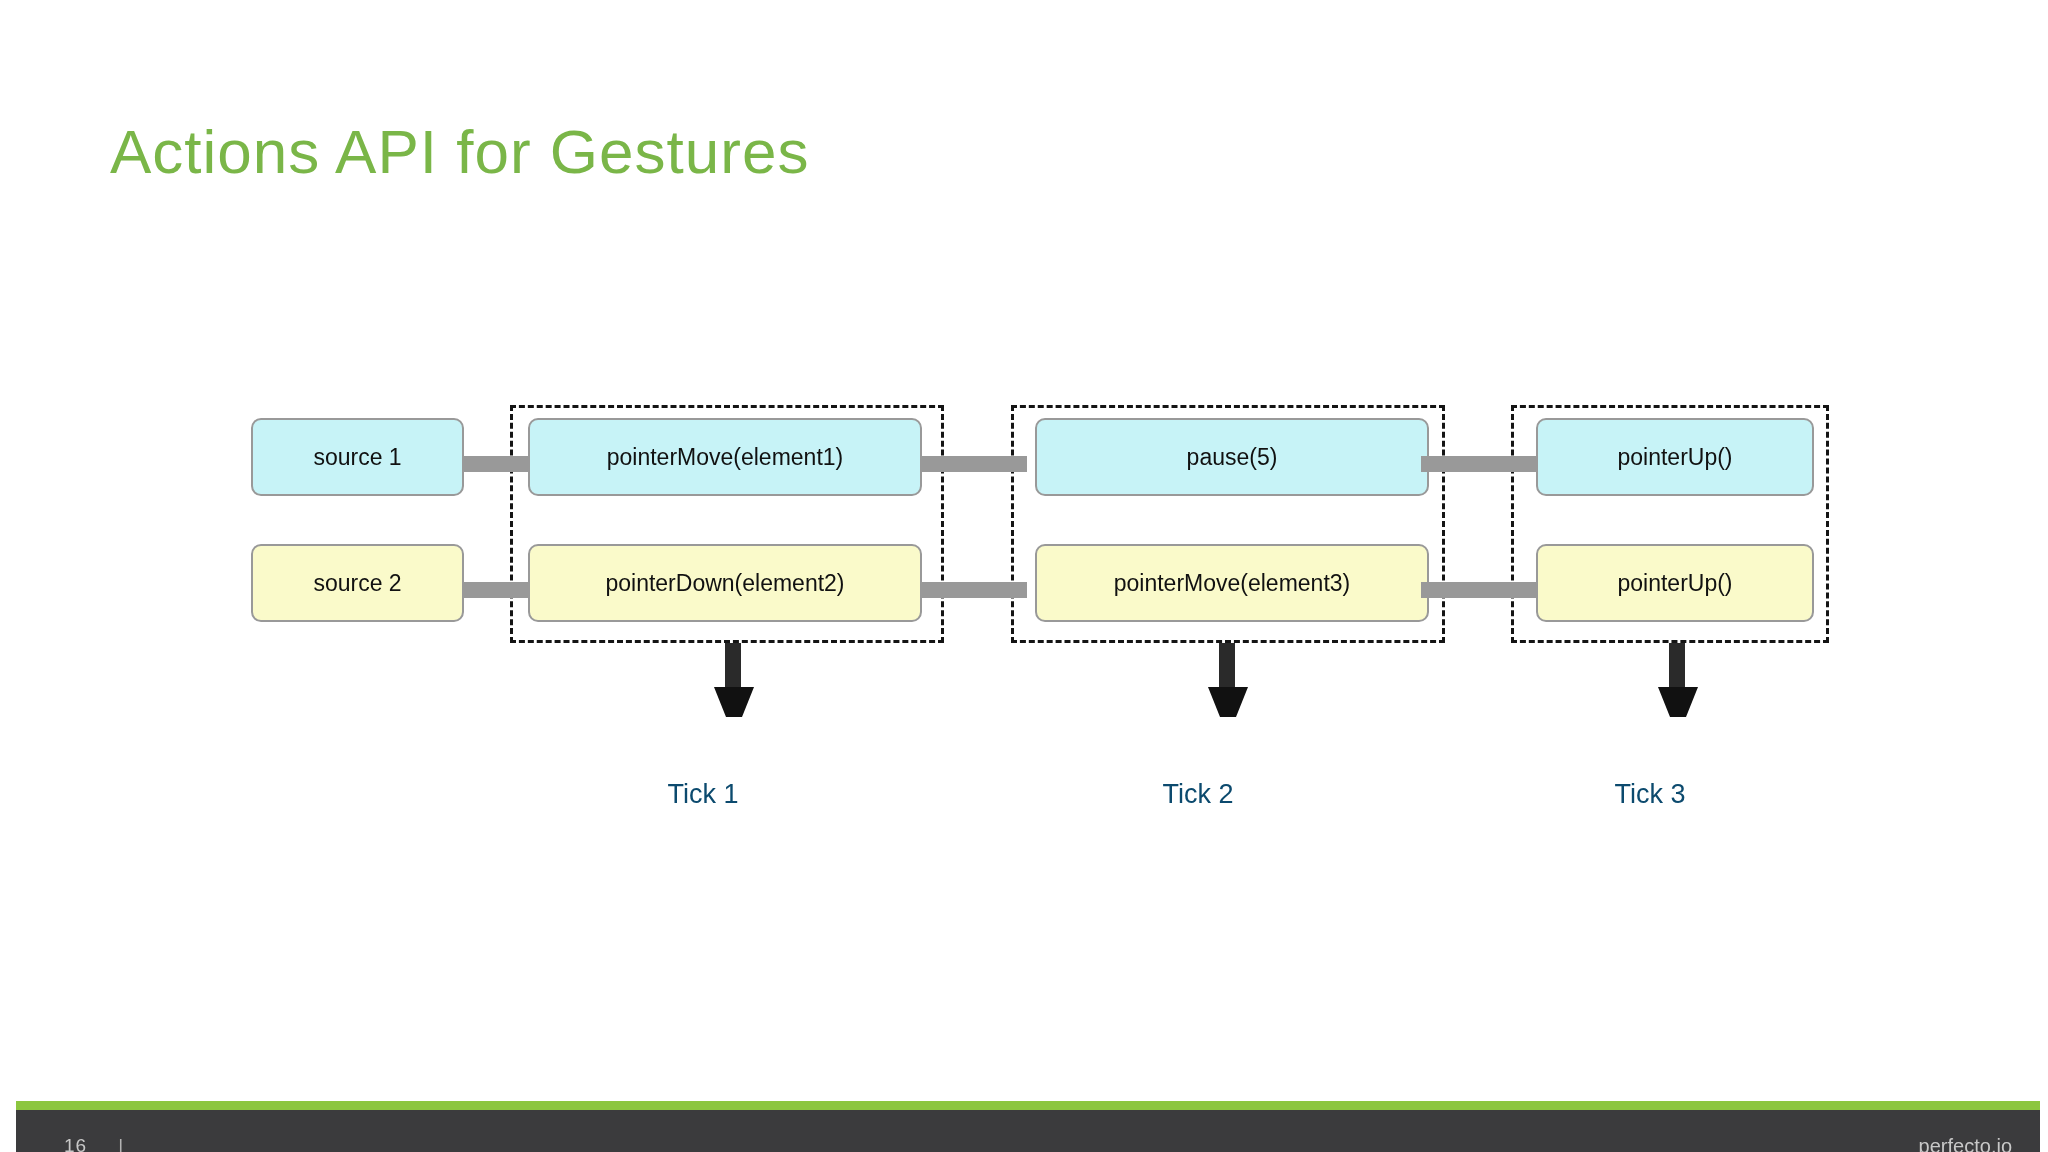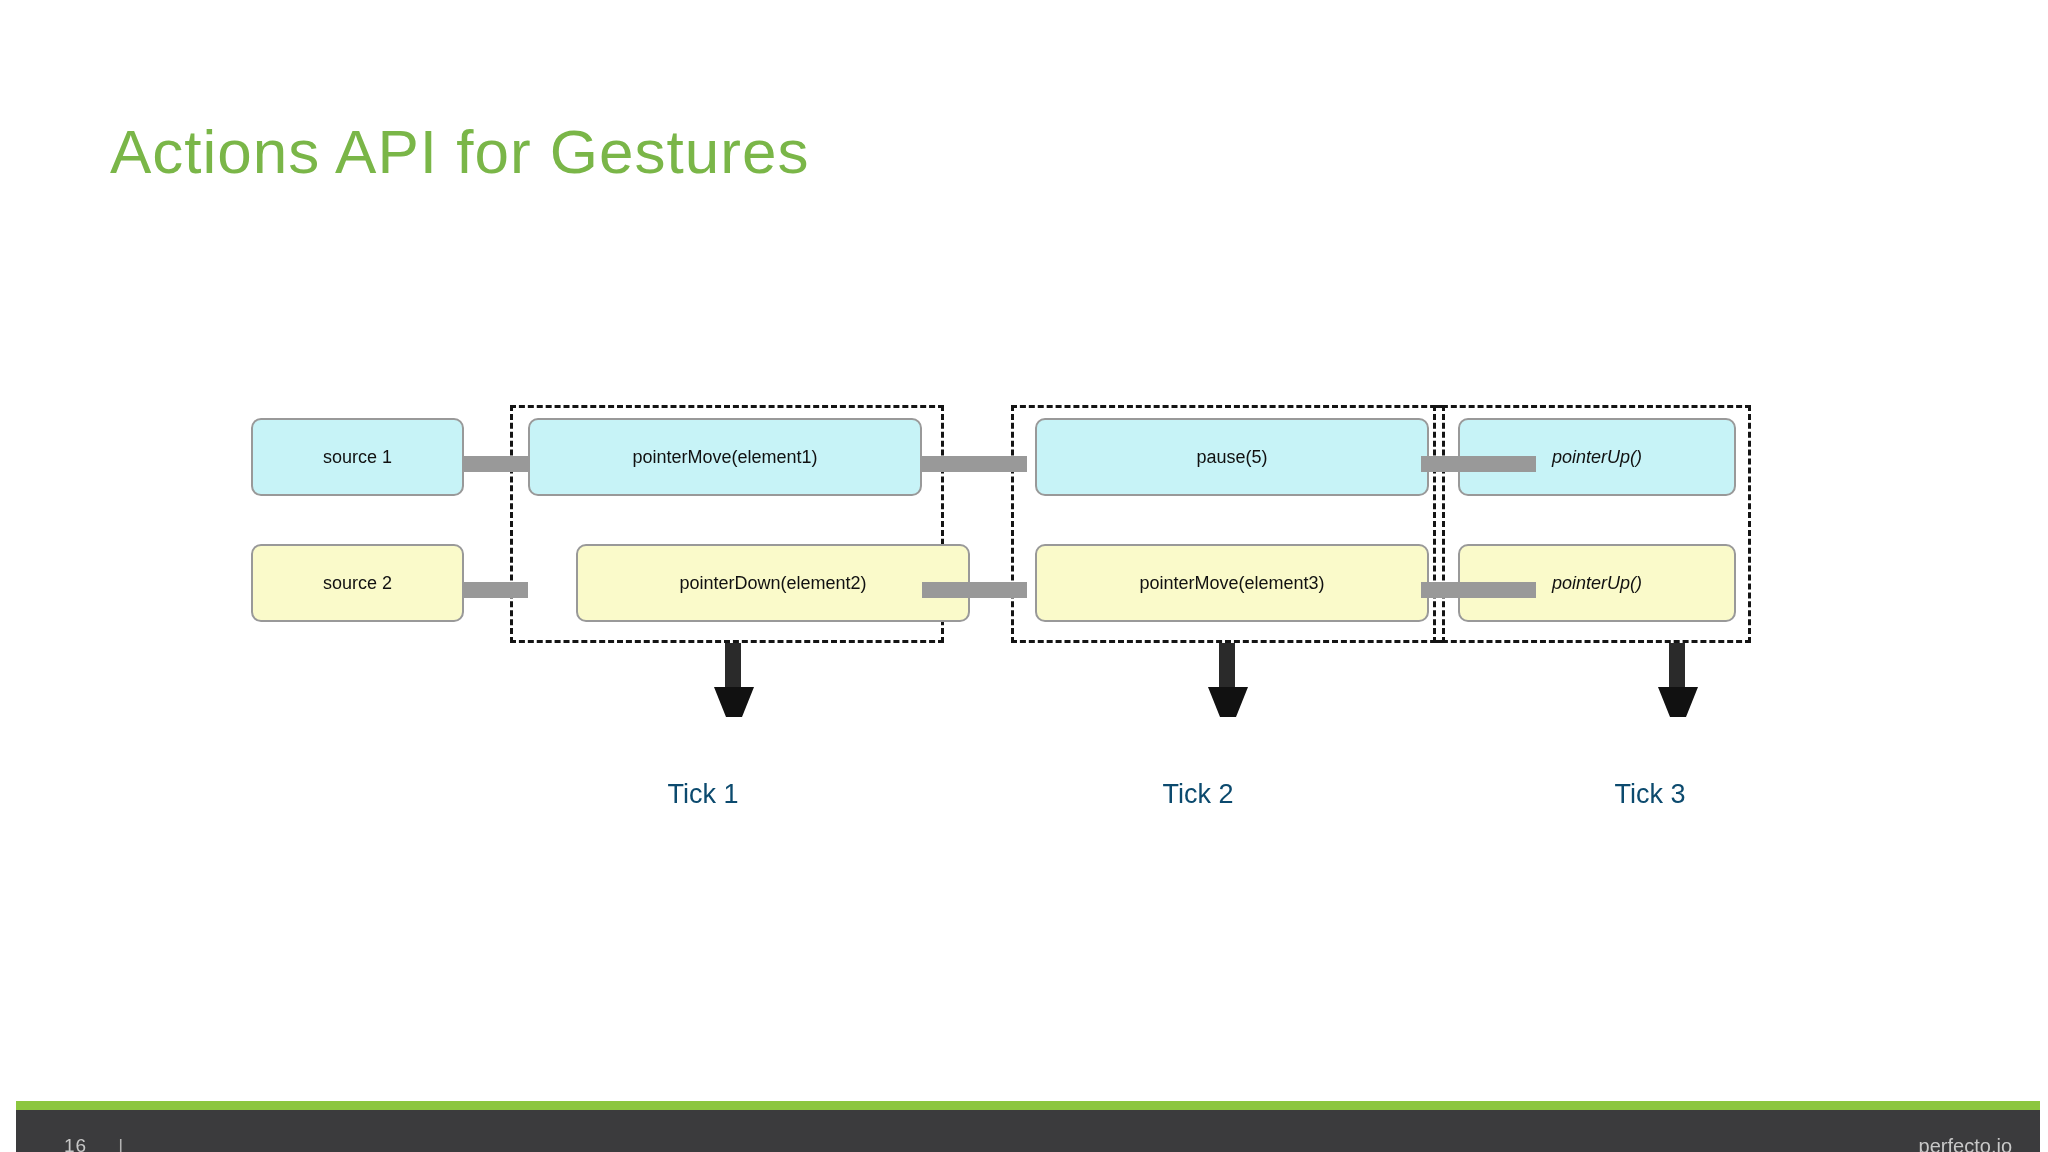--- a/index.html
+++ b/index.html
@@ -26,21 +26,21 @@
   }
 
   
   .node {
     position: absolute;
     display: flex;
     align-items: center;
     justify-content: center;
     border: 2px solid var(--box-border, #999999);
     border-radius: 10px;
-    font-size: 18px;
+    font-size: 23px;
     color: #111111;
     white-space: nowrap;
   }
   .node.cyan   { background: var(--source1-fill, #C7F3F7); }
   .node.yellow { background: var(--source2-fill, #FAFACA); }
 
   .dashed-group {
     position: absolute;
     border: 3px dashed #141414;
     top: 389px;
@@ -123,29 +123,29 @@
 
   <h1 class="title">Actions API for Gestures</h1>
 
   <div>
 
     <div id="src1" class="node cyan source-node">source 1</div>
     <div id="src2" class="node yellow source-node">source 2</div>
 
     <div class="dashed-group" style="left:494px; width:434px;">
       <div class="node cyan row1" style="left:15px;">pointerMove(element1)</div>
-      <div class="node yellow row2" style="left:15px;margin-left:48px;">pointerDown(element2)</div>
+      <div class="node yellow row2" style="left:15px;">pointerDown(element2)</div>
     </div>
 
     <div class="dashed-group" style="left:995px; width:434px;">
       <div class="node cyan row1" style="left:21px;">pause(5)</div>
       <div class="node yellow row2" style="left:21px;">pointerMove(element3)</div>
     </div>
 
-    <div class="dashed-group" style="left:1417px; width:318px;font-style:italic;">
+    <div class="dashed-group" style="left:1495px; width:318px;">
       <div class="node cyan row1" style="left:22px; width:278px;">pointerUp()</div>
       <div class="node yellow row2" style="left:22px; width:278px;">pointerUp()</div>
     </div>
 
     <div class="connector" style="left:448px;  top:440px; width:64px;"></div>
     <div class="connector" style="left:906px;  top:440px; width:105px;"></div>
     <div class="connector" style="left:1405px; top:440px; width:115px;"></div>
 
     <div class="connector" style="left:448px;  top:566px; width:64px;"></div>
     <div class="connector" style="left:906px;  top:566px; width:105px;"></div>

